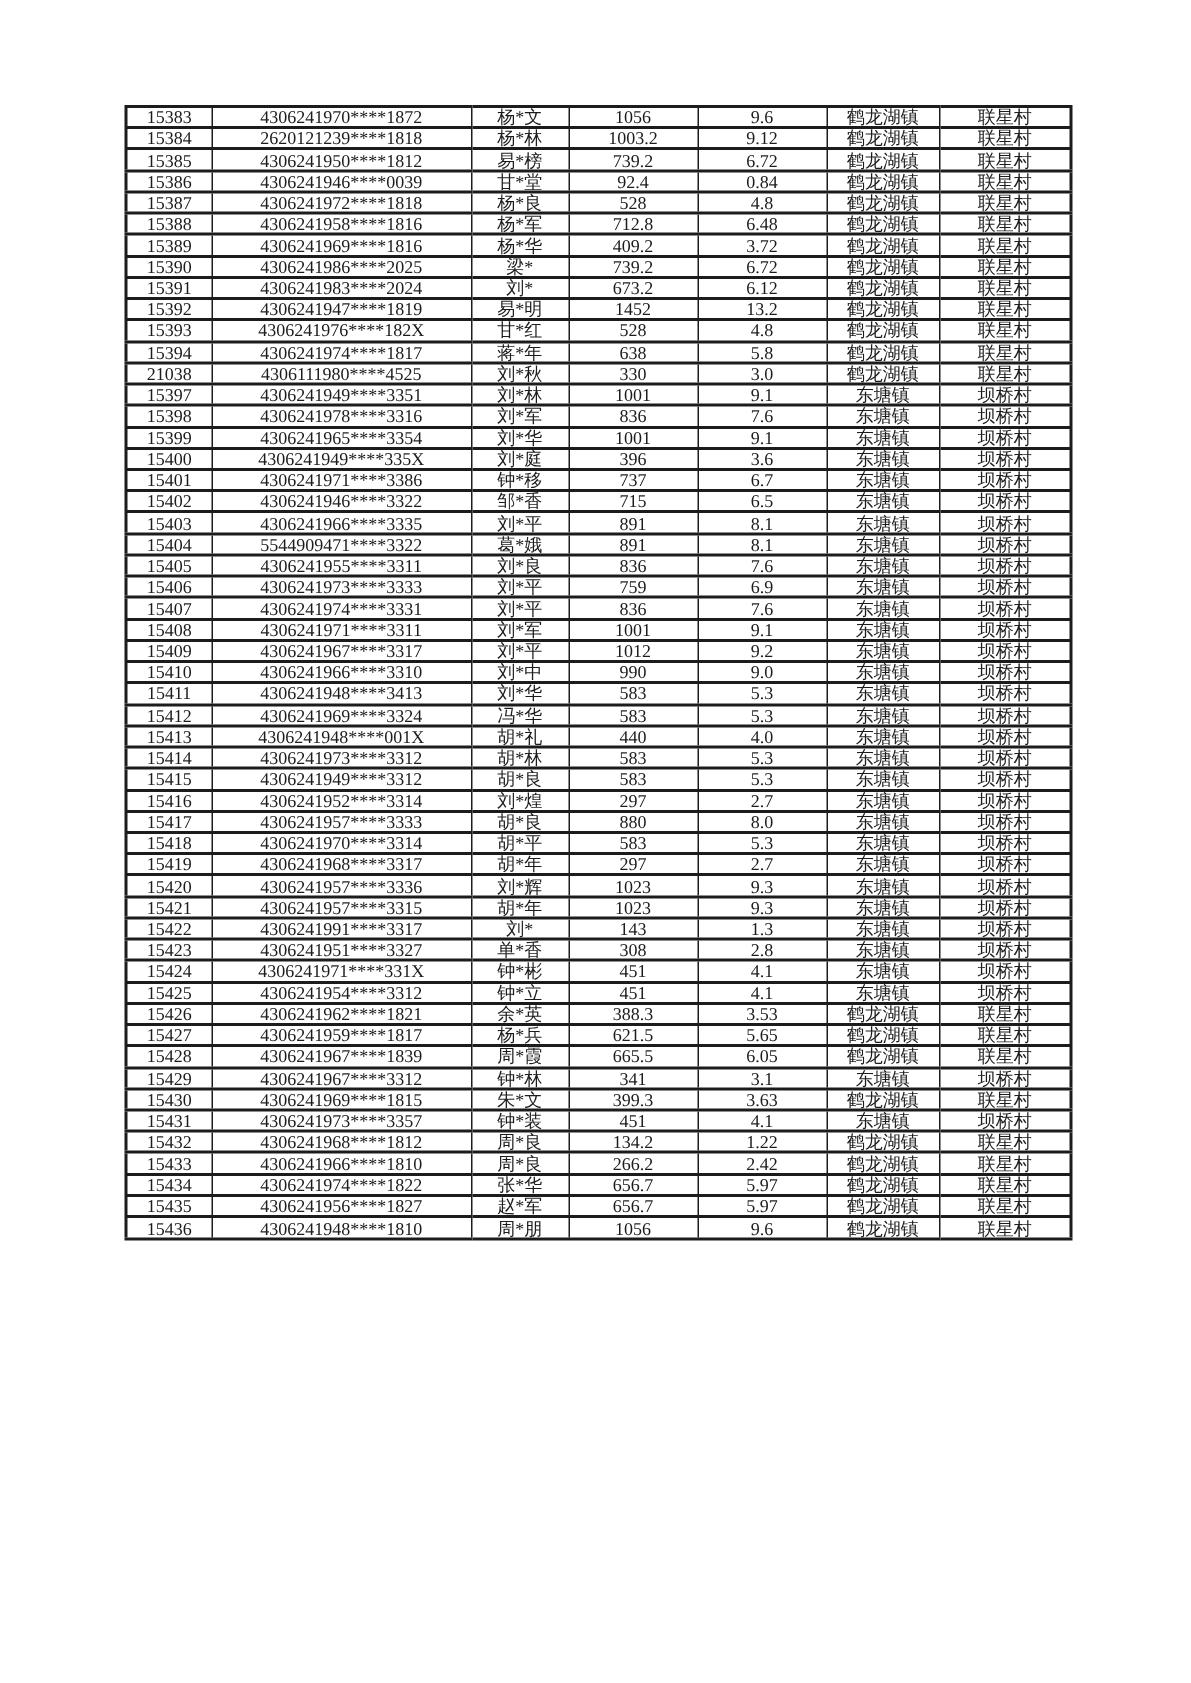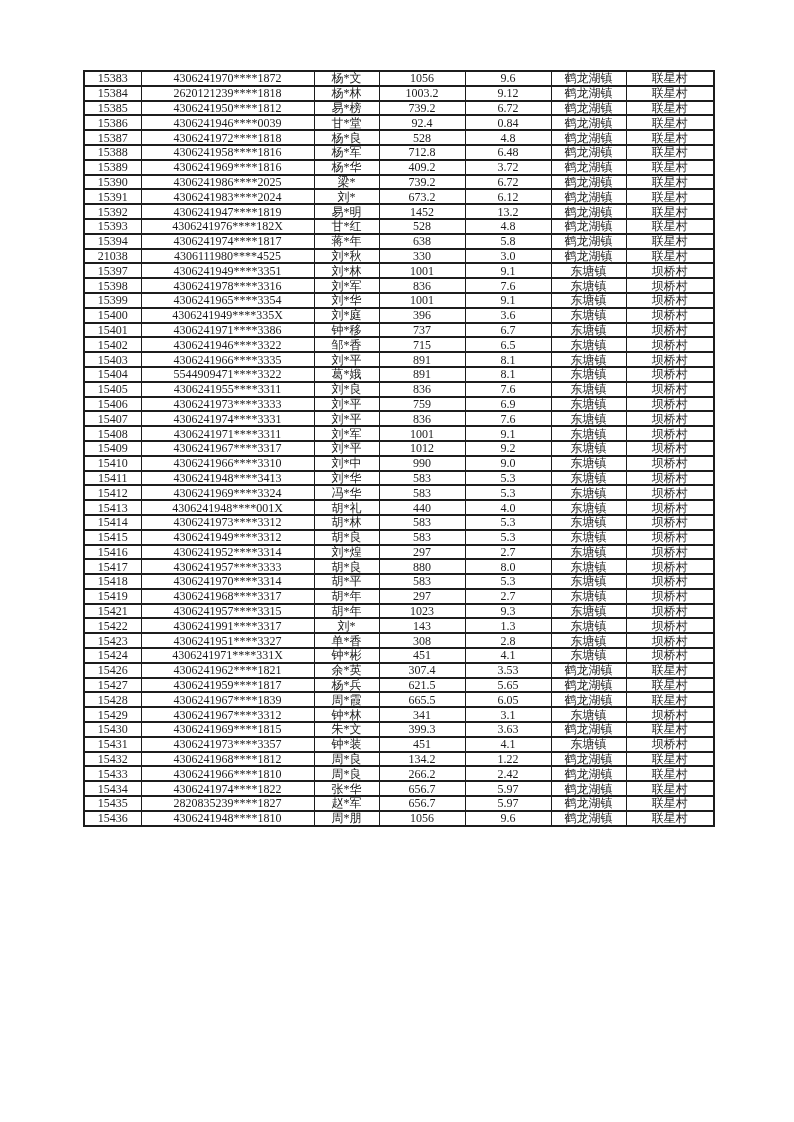--- a/index.html
+++ b/index.html
@@ -380,20 +380,29 @@
         <tr>
           <td>15419</td>
           <td>4306241968****3317</td>
           <td>胡*年</td>
           <td>297</td>
           <td>2.7</td>
           <td>东塘镇</td>
           <td>坝桥村</td>
         </tr>
         <tr>
+          <td>15420</td>
+          <td>4306241957****3336</td>
+          <td>刘*辉</td>
+          <td>1023</td>
+          <td>9.3</td>
+          <td>东塘镇</td>
+          <td>坝桥村</td>
+        </tr>
+        <tr>
           <td>15421</td>
           <td>4306241957****3315</td>
           <td>胡*年</td>
           <td>1023</td>
           <td>9.3</td>
           <td>东塘镇</td>
           <td>坝桥村</td>
         </tr>
         <tr>
           <td>15422</td>
@@ -416,24 +425,33 @@
         <tr>
           <td>15424</td>
           <td>4306241971****331X</td>
           <td>钟*彬</td>
           <td>451</td>
           <td>4.1</td>
           <td>东塘镇</td>
           <td>坝桥村</td>
         </tr>
         <tr>
+          <td>15425</td>
+          <td>4306241954****3312</td>
+          <td>钟*立</td>
+          <td>451</td>
+          <td>4.1</td>
+          <td>东塘镇</td>
+          <td>坝桥村</td>
+        </tr>
+        <tr>
           <td>15426</td>
           <td>4306241962****1821</td>
           <td>余*英</td>
-          <td>307.4</td>
+          <td>388.3</td>
           <td>3.53</td>
           <td>鹤龙湖镇</td>
           <td>联星村</td>
         </tr>
         <tr>
           <td>15427</td>
           <td>4306241959****1817</td>
           <td>杨*兵</td>
           <td>621.5</td>
           <td>5.65</td>
@@ -498,21 +516,21 @@
           <td>15434</td>
           <td>4306241974****1822</td>
           <td>张*华</td>
           <td>656.7</td>
           <td>5.97</td>
           <td>鹤龙湖镇</td>
           <td>联星村</td>
         </tr>
         <tr>
           <td>15435</td>
-          <td>2820835239****1827</td>
+          <td>4306241956****1827</td>
           <td>赵*军</td>
           <td>656.7</td>
           <td>5.97</td>
           <td>鹤龙湖镇</td>
           <td>联星村</td>
         </tr>
         <tr>
           <td>15436</td>
           <td>4306241948****1810</td>
           <td>周*朋</td>

